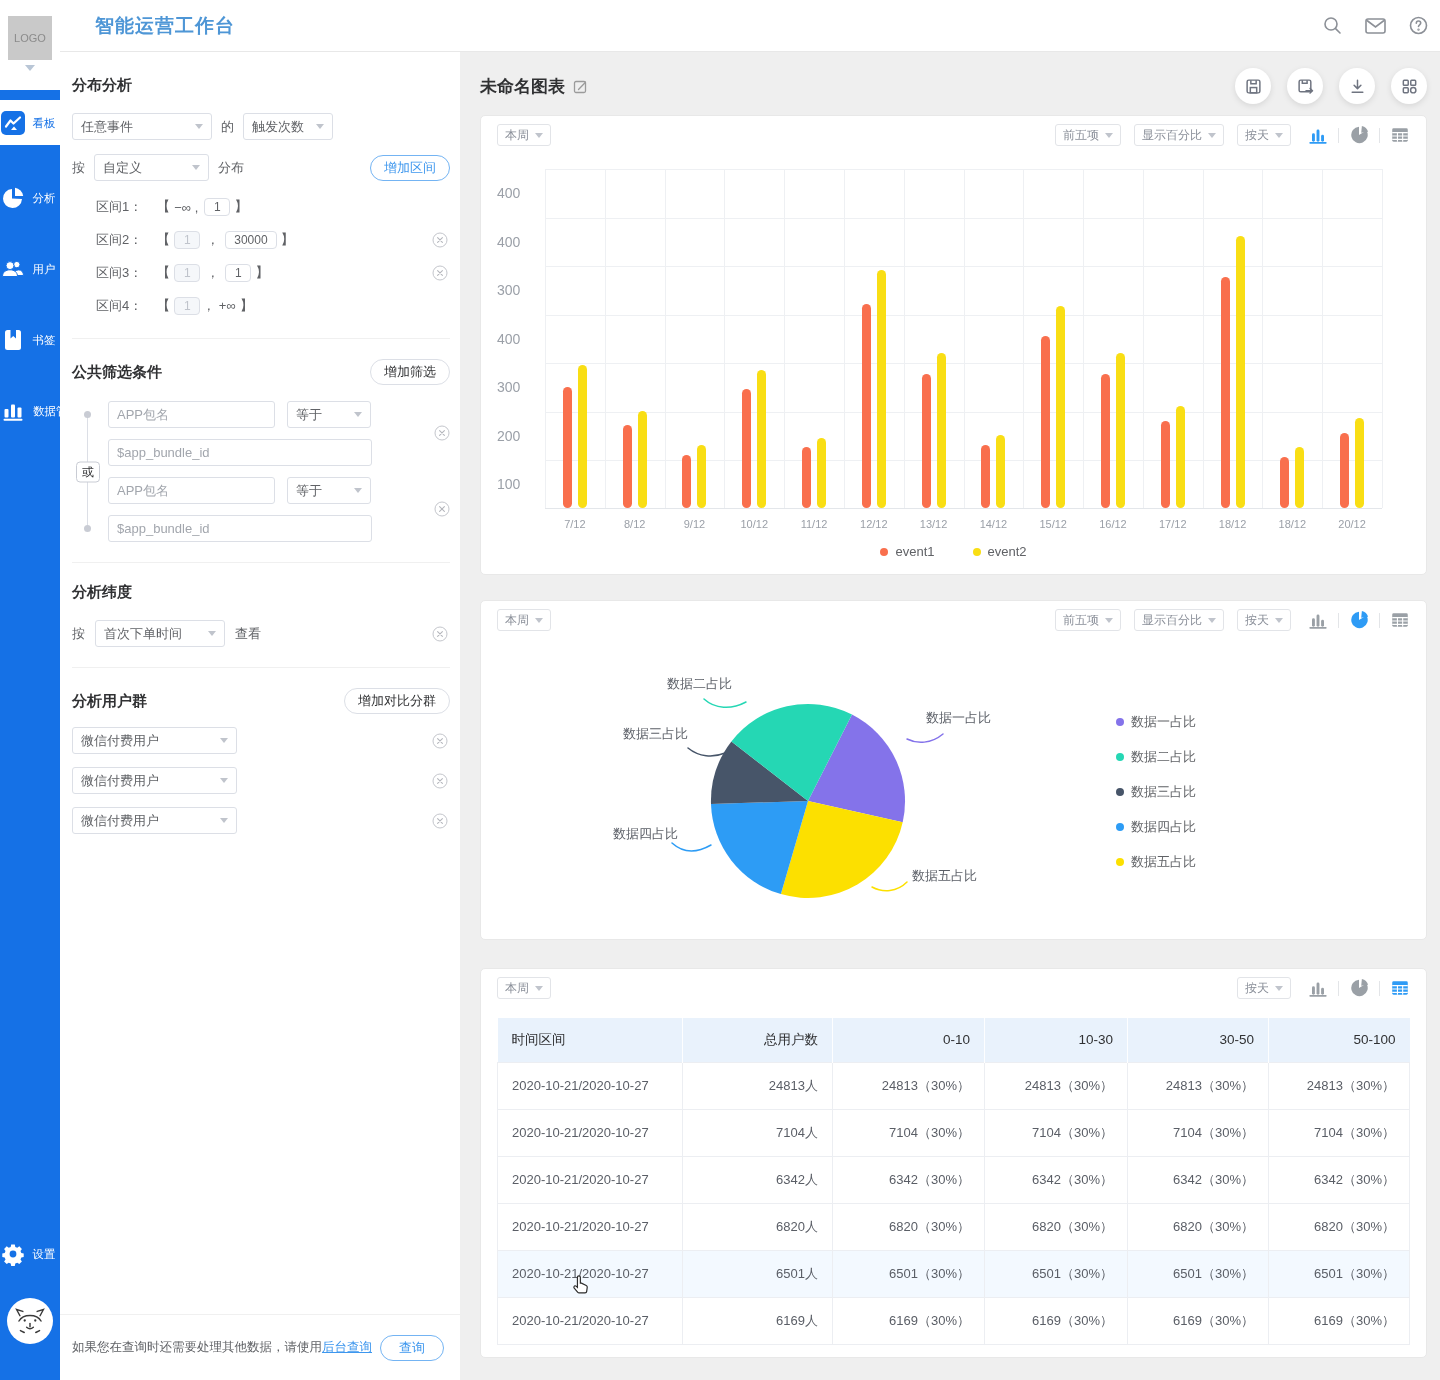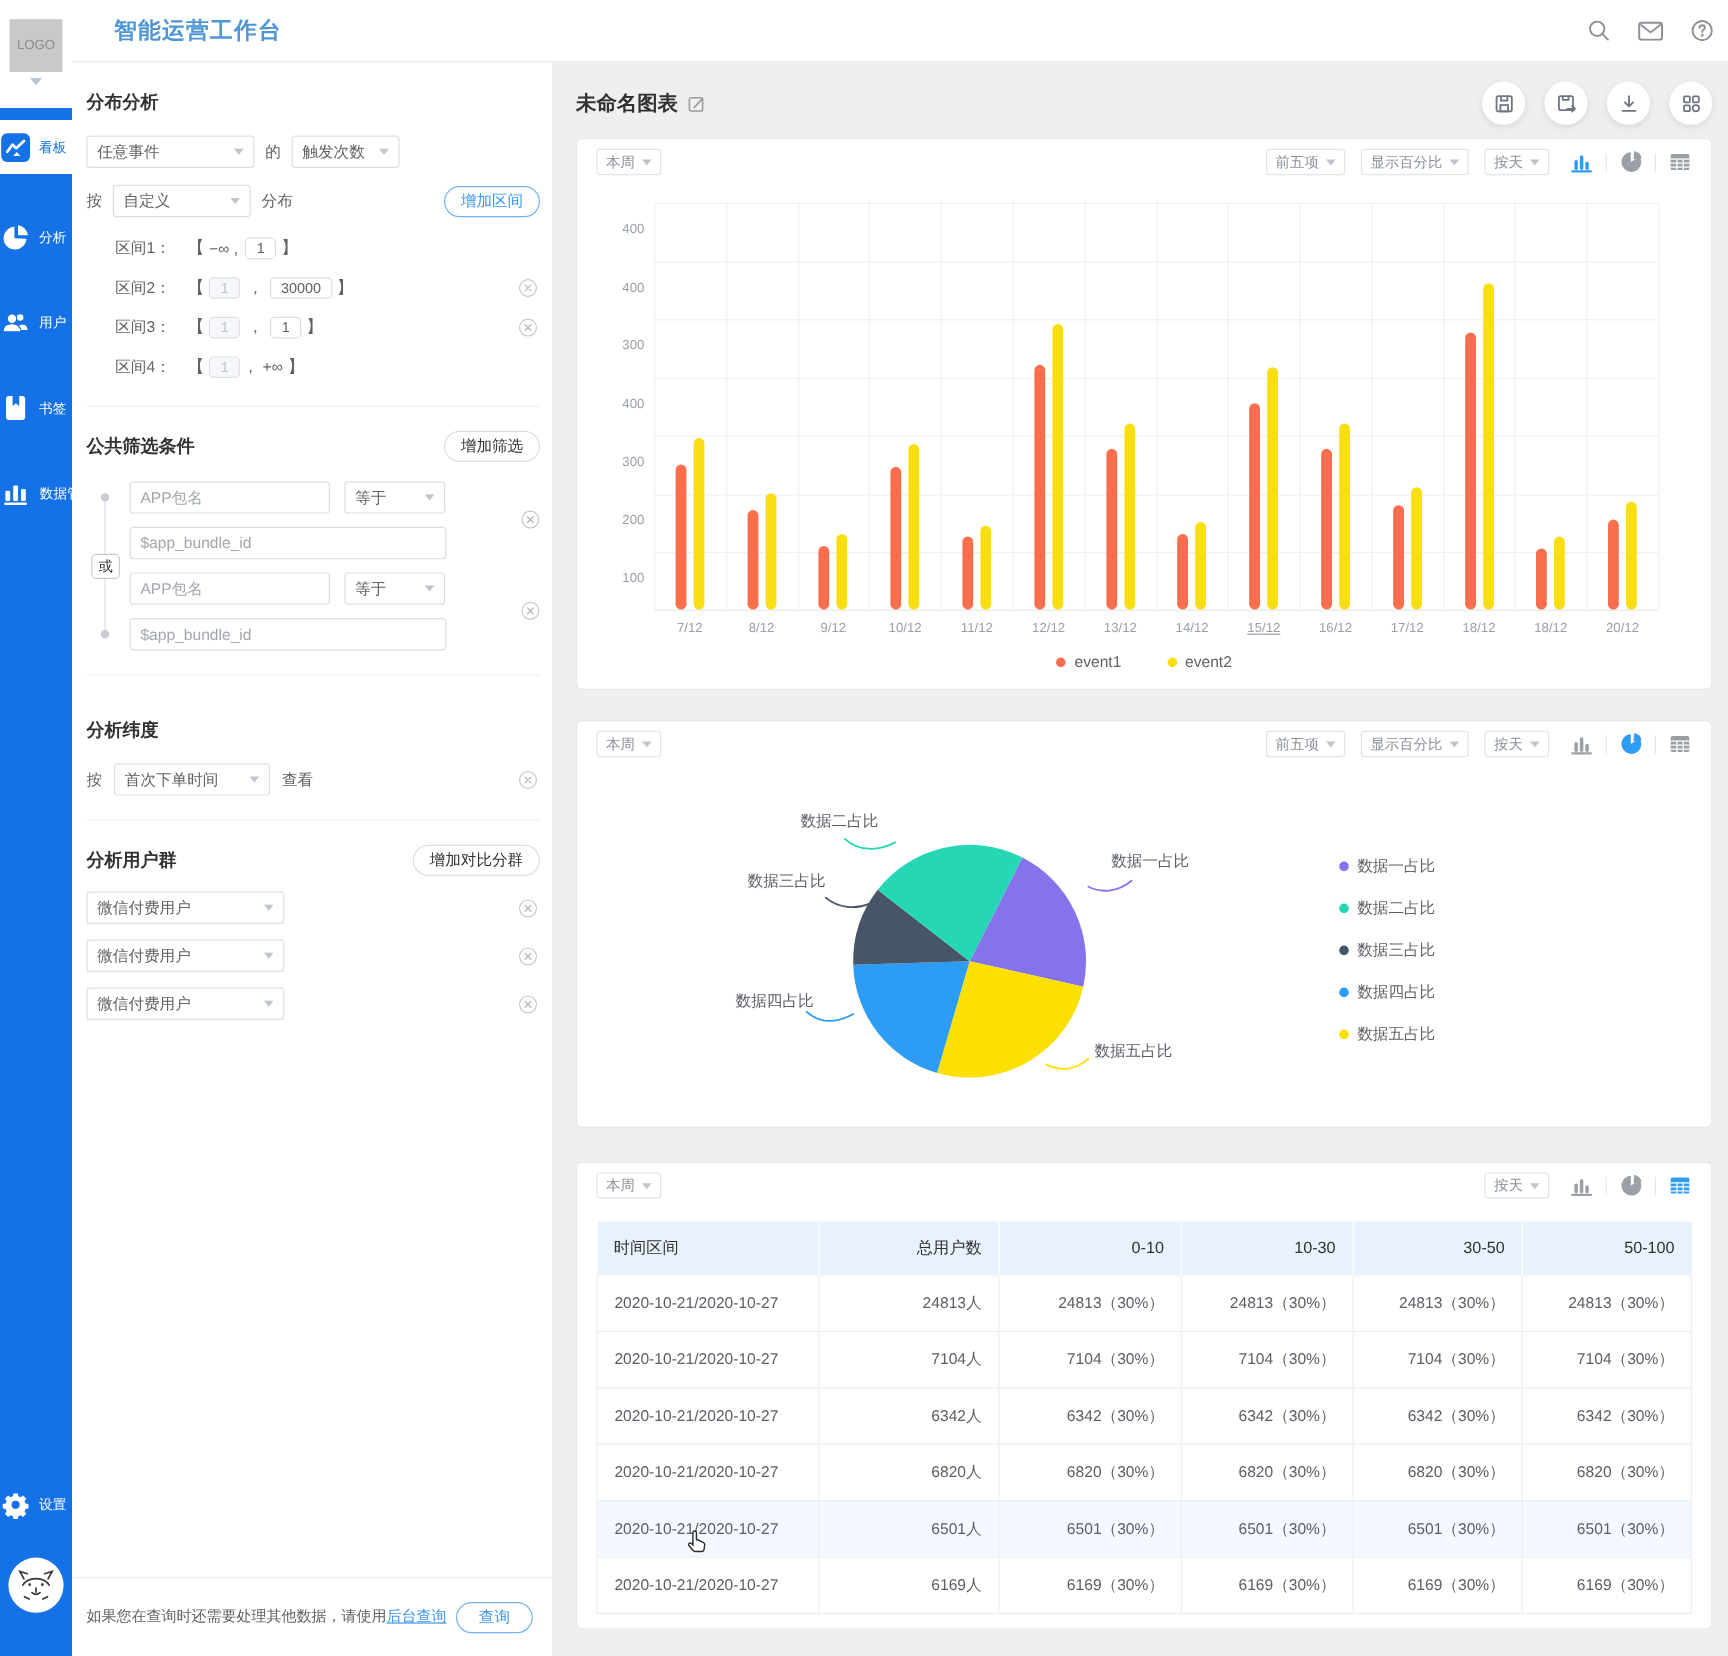--- a/index.html
+++ b/index.html
@@ -80,21 +80,21 @@
   .vicon { color:#9AA0A6; cursor:pointer; display:flex; }
   .vicon.active { color:#2E9BF5; }
   .vdiv { width:1px; height:15px; background:#E3E5E8; }
 
   
   #card-bar { height:460px; }
   .plot-area { position:relative; margin-top:22px; padding-left:48px; padding-right:28px; }
   .plot { position:relative; height:340px; border-bottom:1px solid #E3E6EA; }
   .hgrid { position:absolute; left:0; right:0; height:1px; background:#EEF0F3; }
   .vgrid { position:absolute; top:0; bottom:0; width:1px; background:#EEF0F3; }
-  .ylab { position:absolute; left:0; width:40px; text-align:right; font-size:11px; color:#9BA0A8; }
+  .ylab { position:absolute; left:0; width:40px; text-align:left; font-size:14px; color:#9BA0A8; }
   .bgroup { position:absolute; bottom:0; height:100%; display:flex; align-items:flex-end; justify-content:center; gap:6px; }
   .bar { width:9px; border-radius:5px; }
   .xlabels { position:relative; height:22px; margin-top:5px; }
   .xlab { position:absolute; text-align:center; font-size:11px; color:#9BA0A8; top:4px; }
   .blegend { display:flex; justify-content:center; gap:38px; margin-top:8px; }
   .lg-item { display:flex; align-items:center; gap:7px; font-size:13px; color:#606266; }
   .lg-dot { width:8px; height:8px; border-radius:50%; }
 
   
   #card-pie { height:340px; margin-top:25px; }
@@ -339,21 +339,21 @@
                 </svg></span>
             </div>
             <div class="frow last">
               <input class="txt" placeholder="$app_bundle_id" style="width: 264px;">
             </div>
           </div>
         </div>
 
       <div class="divider"></div>
 
-      <div class="sec-title" style="margin-top:36px;">分析纬度</div>
+      <div class="sec-title" style="margin-top:20px;">分析纬度</div>
       <div class="dim-row">
         <span>按</span>
         <div class="sel" style="width:130px;">
           <span>首次下单时间</span>
             <i class="caret"></i>
         </div>
         <span>查看</span>
         <span class="rm" id="dim-remove">
             <svg width="16" height="16" viewBox="0 0 16 16" fill="none">
               <circle cx="8" cy="8" r="7" stroke="#C4C6CC"></circle>
@@ -595,21 +595,21 @@
             </div>
           <div class="xlabels" id="bar-xlabels">
               <span class="xlab" style="left: 0%; width: 7.14286%;">7/12</span>
               <span class="xlab" style="left: 7.14286%; width: 7.14286%;">8/12</span>
               <span class="xlab" style="left: 14.2857%; width: 7.14286%;">9/12</span>
               <span class="xlab" style="left: 21.4286%; width: 7.14286%;">10/12</span>
               <span class="xlab" style="left: 28.5714%; width: 7.14286%;">11/12</span>
               <span class="xlab" style="left: 35.7143%; width: 7.14286%;">12/12</span>
               <span class="xlab" style="left: 42.8571%; width: 7.14286%;">13/12</span>
               <span class="xlab" style="left: 50%; width: 7.14286%;">14/12</span>
-              <span class="xlab" style="left: 57.1429%; width: 7.14286%; text-decoration: underline;">15/12</span>
+              <span class="xlab" style="left: 57.1429%; width: 7.14286%;">15/12</span>
               <span class="xlab" style="left: 64.2857%; width: 7.14286%;">16/12</span>
               <span class="xlab" style="left: 71.4286%; width: 7.14286%;">17/12</span>
               <span class="xlab" style="left: 78.5714%; width: 7.14286%;">18/12</span>
               <span class="xlab" style="left: 85.7143%; width: 7.14286%;">18/12</span>
               <span class="xlab" style="left: 92.8571%; width: 7.14286%;">20/12</span>
             </div>
         </div>
         <div class="blegend" id="bar-legend">
             <span class="lg-item">
               <i class="lg-dot" style="background:#F96F4D"></i>

